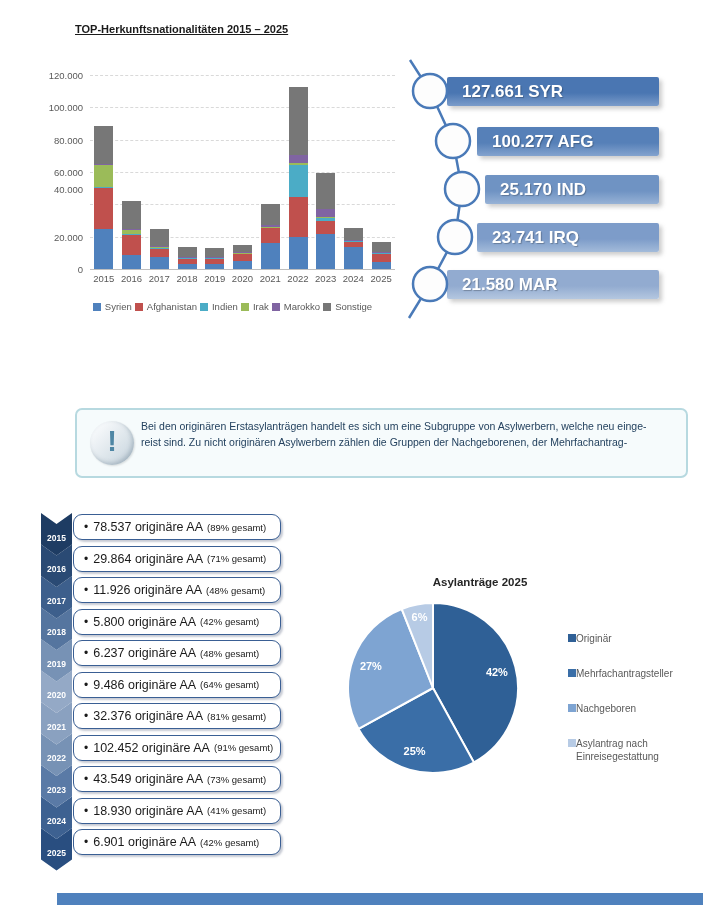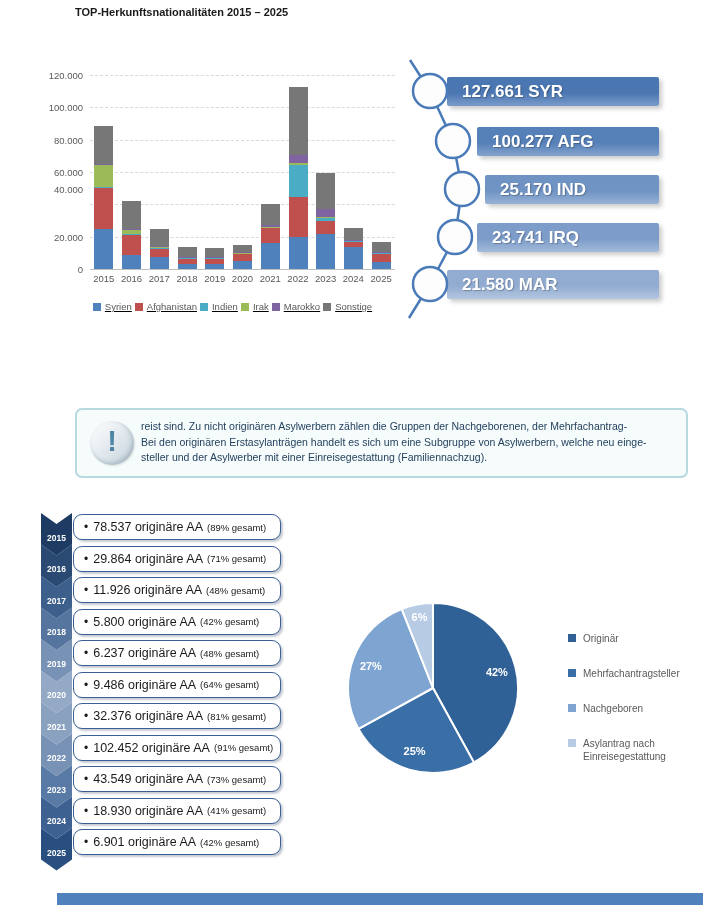--- a/index.html
+++ b/index.html
@@ -6,21 +6,21 @@
   #page{position:relative;width:703px;height:905px;background:#fff;overflow:hidden;
         font-family:"Liberation Sans",sans-serif;}
   .abs{position:absolute;}
   .chart-title{position:absolute;font-size:11px;font-weight:bold;color:#1a1a1a;}
   
   .gridline{position:absolute;border-top:1px dashed #d9d9d9;height:0;}
   .axisline{position:absolute;border-top:1px solid #bfbfbf;height:0;}
   .ylab{position:absolute;font-size:9.5px;color:#595959;text-align:right;}
   .xlab{position:absolute;font-size:9.5px;color:#595959;text-align:center;}
   .seg{position:absolute;}
-  .legend{position:absolute;display:flex;justify-content:center;align-items:center;gap:3px;text-decoration:underline;}
+  .legend{position:absolute;display:flex;justify-content:center;align-items:center;gap:3px;}
   .legend-item{display:flex;align-items:center;gap:4px;font-size:9.5px;color:#595959;}
   .legend-swatch{width:8px;height:8px;display:inline-block;}
   
   .badge-bar{position:absolute;height:29px;border-radius:2px;
              box-shadow:3px 3px 4px rgba(110,110,110,.35);
              color:#fff;font-size:17px;font-weight:bold;line-height:29px;
              padding-left:15px;box-sizing:border-box;
              text-shadow:1px 1px 1px rgba(0,0,0,.25);}
   
   .section-title{position:absolute;font-size:11px;font-weight:bold;color:#1a1a1a;}
@@ -40,32 +40,32 @@
           border:1.5px solid #3a5f94;border-radius:9px;box-sizing:border-box;
           box-shadow:2px 2px 2px rgba(130,140,160,.45);
           display:flex;align-items:center;padding-left:10px;color:#1a1a1a;}
   .tl-bullet{font-size:12px;margin-right:5px;}
   .tl-value{font-size:12.5px;margin-right:4px;}
   .tl-share{font-size:9.5px;}
   
   .pie-title{position:absolute;left:350px;top:576px;width:260px;text-align:center;
              font-size:11.5px;font-weight:bold;color:#262626;}
   .pie-legend{position:absolute;left:568px;top:632px;width:136px;}
-  .pie-legend-item{display:flex;align-items:flex-start;gap:7px;margin-bottom:22px;
+  .pie-legend-item{display:flex;align-items:flex-start;margin-bottom:22px;
                    font-size:10px;color:#595959;line-height:1.3;}
   .pie-legend-swatch{width:8px;height:8px;margin-top:2px;flex:0 0 8px;}
   
   .footer-bar{position:absolute;left:57px;top:893px;width:646px;height:12px;}
 </style>
 </head>
 <body>
 
 <div id="page">
 
-  <div class="chart-title" style="left:75px;top:6px;">TOP-Herkunftsnationalitäten 2015 – 2025</div>
+  <div class="chart-title" style="left:75px;top:23px;text-decoration:underline;">TOP-Herkunftsnationalitäten 2015 – 2025</div>
 
   <div id="barchart">
       <div class="gridline" style="left: 90px; top: 236.7px; width: 305px;"></div>
       <div class="gridline" style="left: 90px; top: 204.3px; width: 305px;"></div>
       <div class="gridline" style="left: 90px; top: 172px; width: 305px;"></div>
       <div class="gridline" style="left: 90px; top: 139.7px; width: 305px;"></div>
       <div class="gridline" style="left: 90px; top: 107.3px; width: 305px;"></div>
       <div class="gridline" style="left: 90px; top: 75px; width: 305px;"></div>
       <div class="axisline" style="left: 90px; top: 269px; width: 305px;"></div>
       <div class="ylab" style="left: 28px; top: 70px; width: 55px;">120.000</div>
@@ -195,23 +195,22 @@
         <circle cx="30" cy="229" r="17" fill="#fdfdfd" stroke="#4a7ab8" stroke-width="2.5"></circle>
       </svg>
     </div>
 
 
   <div class="infobox">
     <div class="info-icon">
       <span>!</span>
     </div>
     <div class="info-text" id="infotext">
+        <div>Bei den originären Erstasylanträgen handelt es sich um eine Subgruppe von Asylwerbern, welche neu einge-</div>
         <div>reist sind. Zu nicht originären Asylwerbern zählen die Gruppen der Nachgeborenen, der Mehrfachantrag-</div>
-        <div>Bei den originären Erstasylanträgen handelt es sich um eine Subgruppe von Asylwerbern, welche neu einge-</div>
-        <div>steller und der Asylwerber mit einer Einreisegestattung (Familiennachzug).</div>
       </div>
   </div>
 
   <div id="timeline">
       <svg width="31" height="360" style="position:absolute;left:41px;top:513px;overflow:visible;">
         <polygon points="0,315 15.5,326 31,315 31,346.5 15.5,357.5 0,346.5" fill="#294e80"></polygon>
         <polygon points="0,283.5 15.5,294.5 31,283.5 31,315 15.5,326 0,315" fill="#3d6191"></polygon>
         <polygon points="0,252 15.5,263 31,252 31,283.5 15.5,294.5 0,283.5" fill="#5a7aa6"></polygon>
         <polygon points="0,220.5 15.5,231.5 31,220.5 31,252 15.5,263 0,252" fill="#7792b5"></polygon>
         <polygon points="0,189 15.5,200 31,189 31,220.5 15.5,231.5 0,220.5" fill="#8aa1c0"></polygon>
@@ -283,20 +282,21 @@
         <span class="tl-value">18.930 originäre AA</span>
         <span class="tl-share">(41% gesamt)</span>
       </div>
       <div class="tl-box" style="top: 829px;">
         <span class="tl-bullet">•</span>
         <span class="tl-value">6.901 originäre AA</span>
         <span class="tl-share">(42% gesamt)</span>
       </div>
     </div>
 
+  <div class="pie-title">Asylanträge 2025</div>
   <svg id="pie" class="abs" style="left:346px;top:601px;" width="174" height="174">
       <path d="M 87 87 L 87.00 2.00 A 85 85 0 0 1 127.95 161.49 Z" fill="#2f6096" stroke="#ffffff" stroke-width="2"></path>
       <text x="150.9" y="74.6" text-anchor="middle" font-size="11" font-weight="bold" fill="#ffffff">42%</text>
       <path d="M 87 87 L 127.95 161.49 A 85 85 0 0 1 12.51 127.95 Z" fill="#3a6ea7" stroke="#ffffff" stroke-width="2"></path>
       <text x="68.6" y="154.4" text-anchor="middle" font-size="11" font-weight="bold" fill="#ffffff">25%</text>
       <path d="M 87 87 L 12.51 127.95 A 85 85 0 0 1 55.71 7.97 Z" fill="#7ea4d2" stroke="#ffffff" stroke-width="2"></path>
       <text x="24.9" y="68.6" text-anchor="middle" font-size="11" font-weight="bold" fill="#ffffff">27%</text>
       <path d="M 87 87 L 55.71 7.97 A 85 85 0 0 1 87.00 2.00 Z" fill="#b7cbe5" stroke="#ffffff" stroke-width="2"></path>
       <text x="73.5" y="20.3" text-anchor="middle" font-size="11" font-weight="bold" fill="#ffffff">6%</text>
     </svg>

